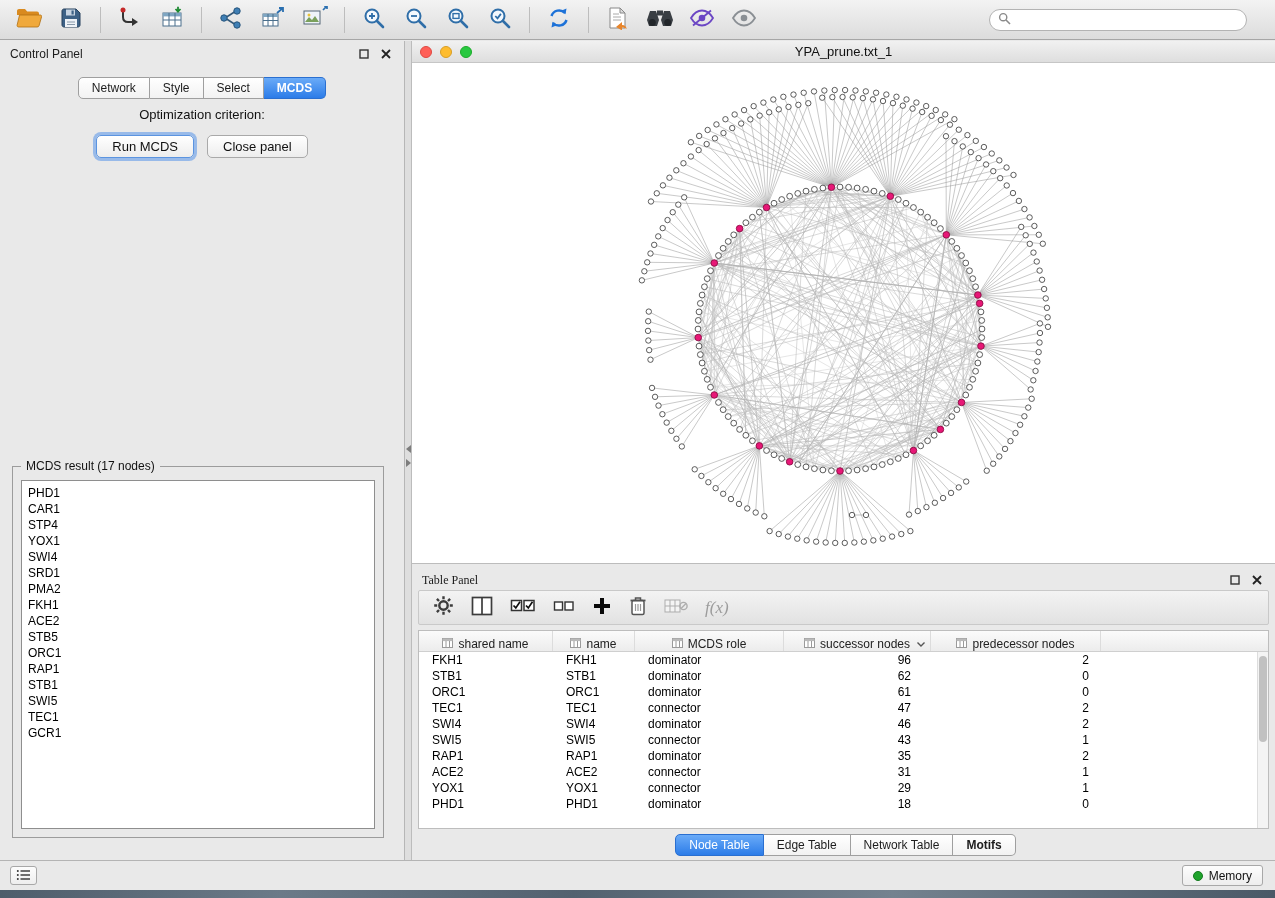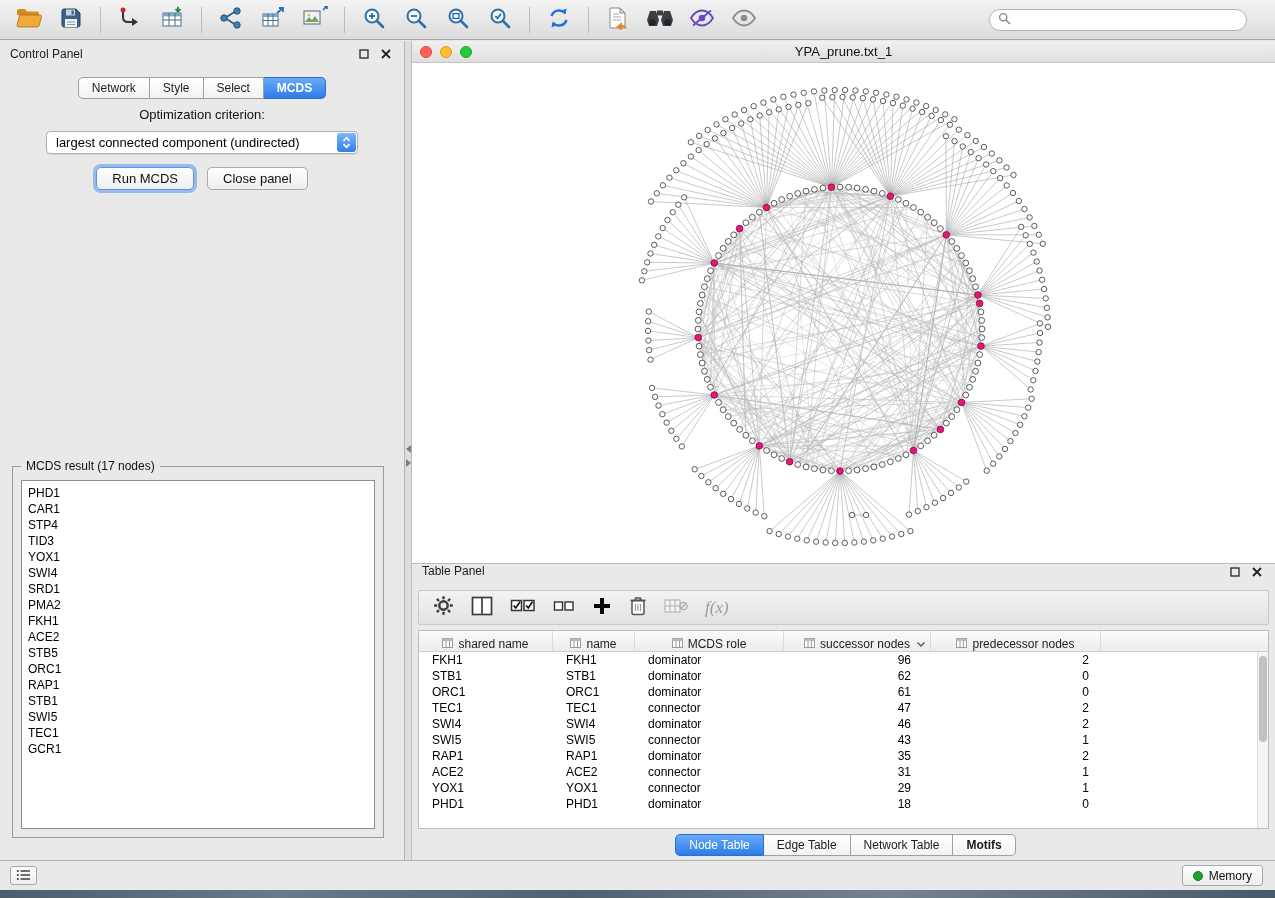--- a/index.html
+++ b/index.html
@@ -57,21 +57,21 @@
     font-size:13px;color:#111;}
   .traffic{position:absolute;left:8px;top:5px;display:flex;gap:8px;}
   .light{width:12px;height:12px;border-radius:50%;cursor:pointer;}
   .light.red{background:#ff5f57;border:1px solid #df4841;}
   .light.yellow{background:#febc2e;border:1px solid #d89e24;}
   .light.green{background:#28c840;border:1px solid #1aab29;}
   #network-svg{display:block;width:863px;height:499px;background:#fff;}
 
   
   .table-panel{position:absolute;left:412px;top:563px;width:863px;height:299px;background:#e9e9e9;border-top:1px solid #bcbcbc;}
-  .tp-header{height:24px;display:flex;align-items:flex-start;padding:0 10px;font-size:12px;color:#1c1c1c;}
+  .tp-header{height:24px;display:flex;align-items:flex-end;padding:0 10px;font-size:12px;color:#1c1c1c;font-family:Liberation Serif, serif;}
   .tp-header .spacer{flex:1;}
   .tp-toolbar{margin:2px 6px 0 6px;height:35px;background:linear-gradient(#f3f3f3,#e2e2e2);
     border:1px solid #c9c9c9;border-radius:2px;display:flex;align-items:center;gap:17px;padding:0 14px;}
   .tt-btn{display:flex;align-items:center;justify-content:center;cursor:pointer;}
   .fx{font-family:"Liberation Serif",serif;font-style:italic;color:#9c9c9c;font-size:17px;cursor:default;}
   .tp-table{position:absolute;left:6px;right:6px;top:66px;bottom:33px;background:#fff;border:1px solid #bdbdbd;overflow:hidden;}
   .thead{display:flex;height:21px;background:linear-gradient(#fbfbfb,#ececec);border-bottom:1px solid #cfcfcf;
     font-size:12px;color:#222;}
   .thcell{display:flex;align-items:flex-end;justify-content:center;gap:5px;border-right:1px solid #dcdcdc;
     position:relative;cursor:pointer;white-space:nowrap;}
@@ -258,42 +258,30 @@
           </svg>
         </span>
     </div>
     <div class="cp-tabs">
       <div class="seg">Network</div>
       <div class="seg">Style</div>
       <div class="seg">Select</div>
       <div class="seg active">MCDS</div>
     </div>
     <div class="opt-label">Optimization criterion:</div>
-    <div class="dd-wrap">
-      <div class="dd">
-        <span>largest connected component (undirected)</span>
-        <span class="dd-arrows">
-          <svg width="9" height="13" viewBox="0 0 9 13">
-              <path d="M1.5 5L4.5 1.7 7.5 5" fill="none" stroke="#fff" stroke-width="1.6"></path>
-              <path d="M1.5 8l3 3.3 3-3.3" fill="none" stroke="#fff" stroke-width="1.6"></path>
-            </svg>
-        </span>
-      </div>
-    </div>
     <div class="btn-row">
       <button class="btn focus">Run MCDS</button>
       <button class="btn">Close panel</button>
     </div>
     <div class="mcds-result">
       <span class="legend">MCDS result (17 nodes)</span>
       <div class="mcds-list">
           <div class="mcds-item">PHD1</div>
           <div class="mcds-item">CAR1</div>
           <div class="mcds-item">STP4</div>
-          <div class="mcds-item">TID3</div>
           <div class="mcds-item">YOX1</div>
           <div class="mcds-item">SWI4</div>
           <div class="mcds-item">SRD1</div>
           <div class="mcds-item">PMA2</div>
           <div class="mcds-item">FKH1</div>
           <div class="mcds-item">ACE2</div>
           <div class="mcds-item">STB5</div>
           <div class="mcds-item">ORC1</div>
           <div class="mcds-item">RAP1</div>
           <div class="mcds-item">STB1</div>

